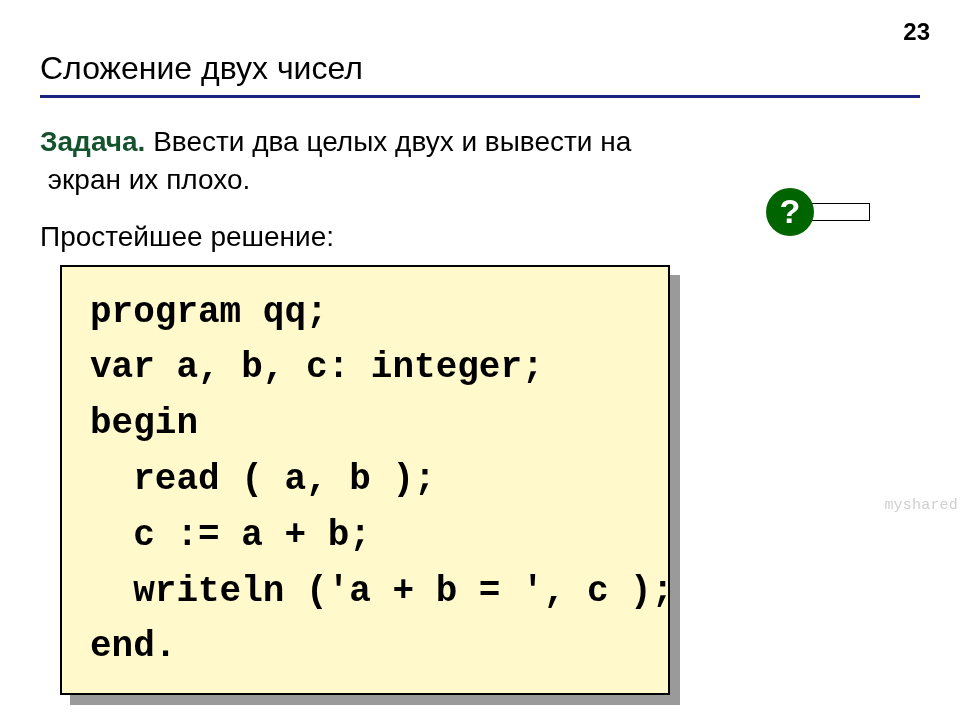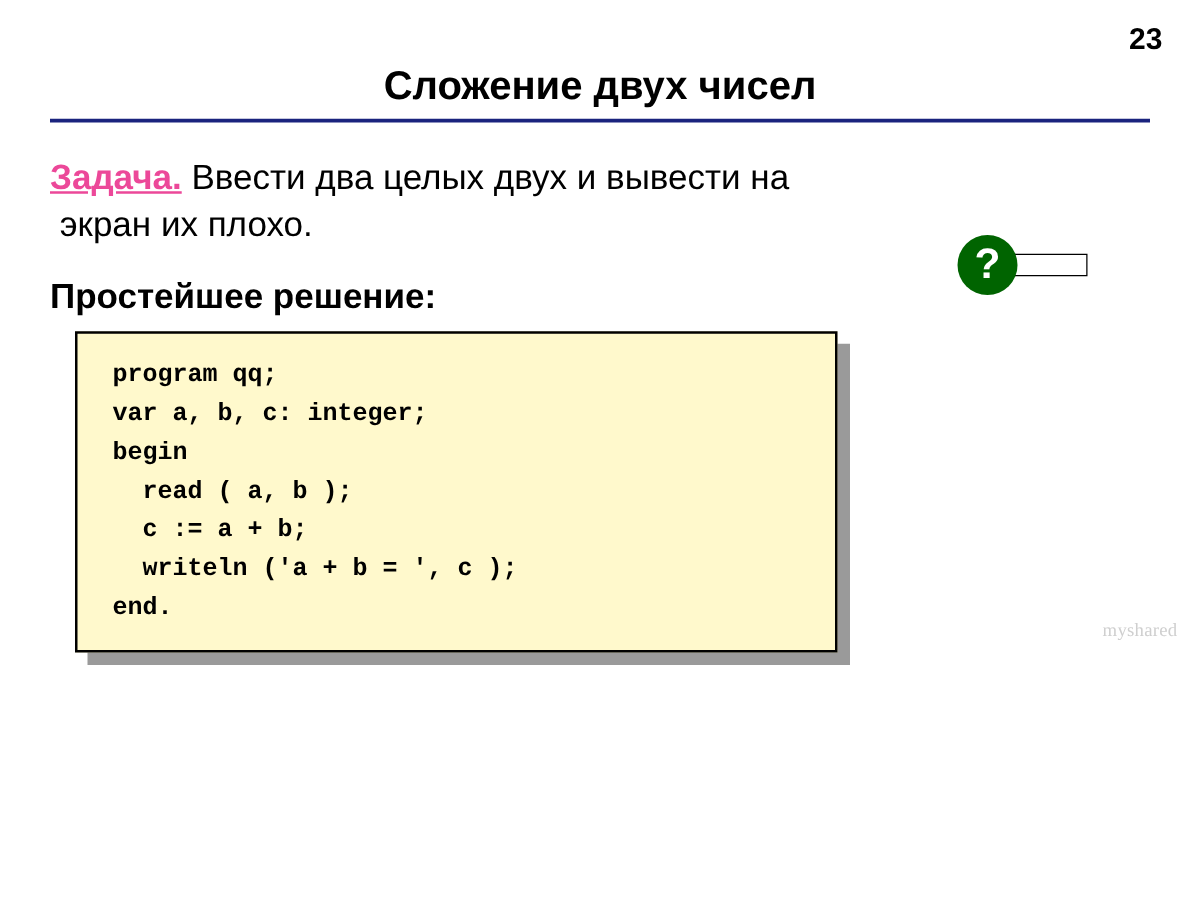--- a/index.html
+++ b/index.html
@@ -21,46 +21,44 @@
   }
   .page-number {
     position: absolute;
     top: 18px;
     right: 30px;
     font-size: 24px;
     font-weight: bold;
   }
   .title {
     font-size: 32px;
-    font-weight: bold;
+    font-weight: normal;
     margin: 30px 0 8px 0;
-    text-align: center;
   }
   .title-rule {
     border: none;
     border-top: 3px solid #1a237e;
     margin: 0 0 25px 0;
   }
   .task {
     font-size: 28px;
     line-height: 1.35;
     margin: 0 0 22px 0;
   }
   .task-label {
-    color: #ec4899;
+    color: #14532d;
     font-weight: bold;
-    text-decoration: underline;
   }
   .solution-row {
     position: relative;
     margin-bottom: 10px;
   }
   .solution-label {
     font-size: 28px;
-    font-weight: bold;
+    font-weight: normal;
     color: #000;
   }
   .callout {
     position: absolute;
     right: 50px;
     top: -18px;
     background: #ffffff;
     border: 1.5px solid #000;
     padding: 8px 26px 8px 55px;
     font-size: 26px;
@@ -100,32 +98,32 @@
   .code-box {
     position: relative;
     background: #fff9cc;
     border: 2px solid #000;
     padding: 18px 28px;
     z-index: 2;
   }
   .code-box pre {
     margin: 0;
     font-family: "Courier New", Courier, monospace;
-    font-size: 20px;
+    font-size: 36px;
     font-weight: bold;
     line-height: 1.55;
     white-space: pre;
   }
   .watermark {
     position: absolute;
-    right: 18px;
+    right: 2px;
     bottom: 14px;
     font-size: 15px;
     color: #cfcfcf;
-    font-family: Liberation Serif, serif;
+    font-family: Liberation Mono, monospace;
     letter-spacing: 0.2px;
   }
 </style>
 </head>
 <body>
 
 <div class="slide">
 
   <div class="page-number">23</div>
 

